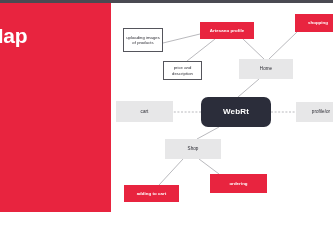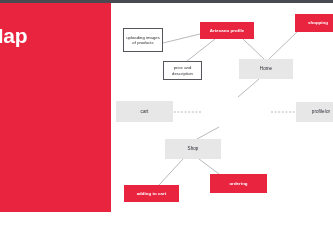--- a/index.html
+++ b/index.html
@@ -174,20 +174,21 @@
     <div class="node node-outline n-price">price and description</div>
 
     <div class="node node-red n-artesano">Artesano profile</div>
 
     <div class="node node-red n-shopping">shopping</div>
 
     <div class="node node-gray n-home">Home</div>
 
     <div class="node node-gray n-cart">cart</div>
 
+    <div class="node node-core n-webrt">WebRt</div>
 
     <div class="node node-gray n-profile">profile/or</div>
 
     <div class="node node-gray n-shop">Shop</div>
 
     <div class="node node-red n-adding">adding to cart</div>
 
     <div class="node node-red n-ordering">ordering</div>
 
   </div>

